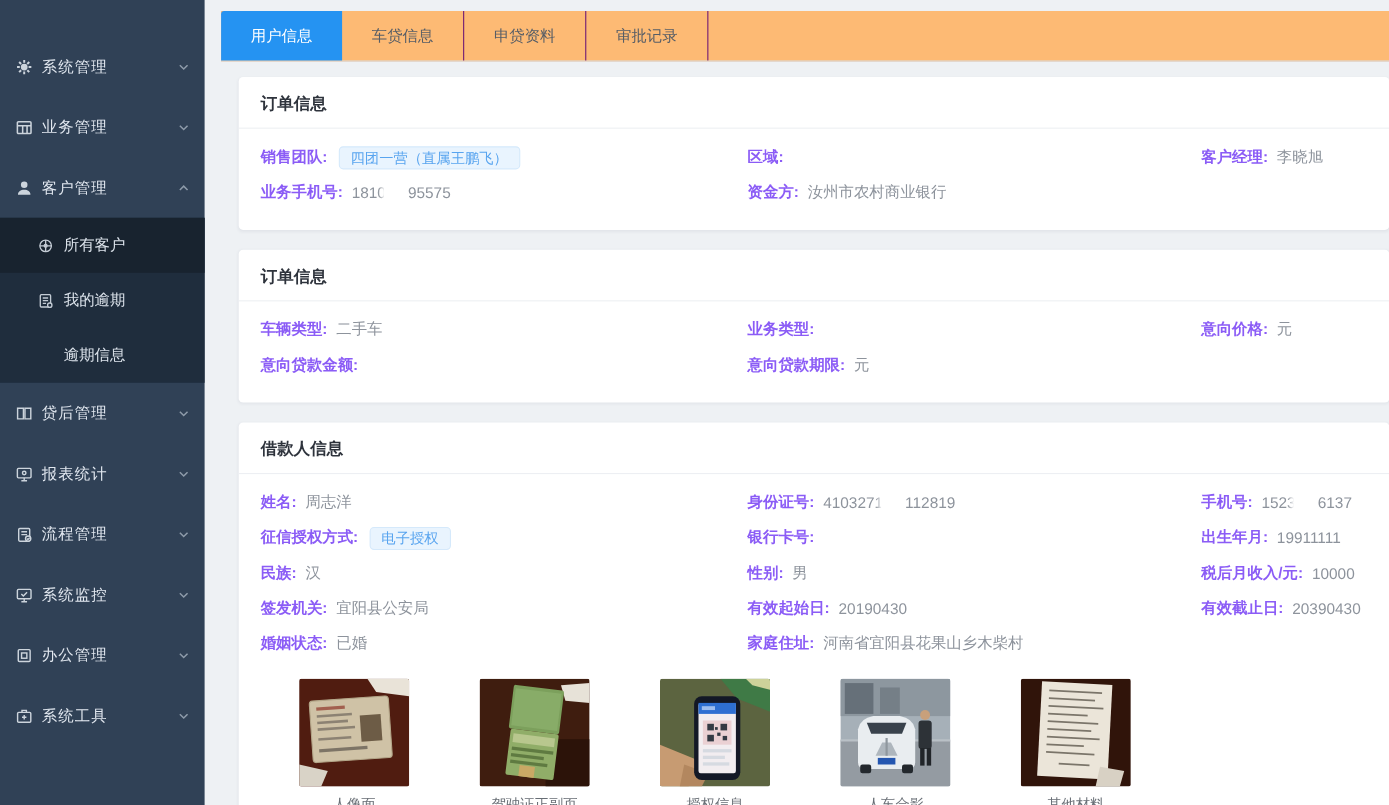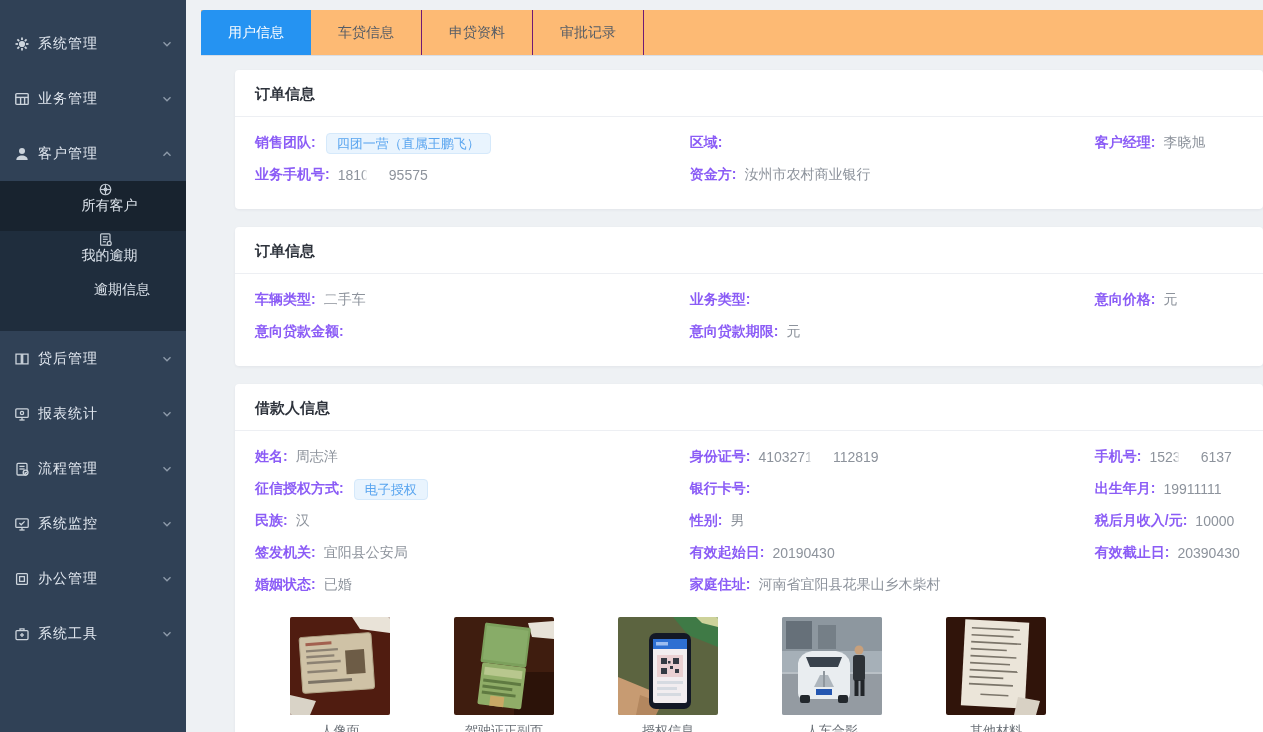--- a/index.html
+++ b/index.html
@@ -4,38 +4,38 @@
 <style>
   html,body{margin:0;padding:0;}
   body{
     width:1263px;height:732px;overflow:hidden;position:relative;
     background:#eef1f4;
     font-family:"Liberation Sans","DejaVu Sans",sans-serif;
     font-size:14px;color:#32373f;
   }
   
   .sidebar{position:absolute;left:0;top:0;width:186px;height:732px;background:#304156;}
-  .side-nav{padding-top:16px;}
+  .side-nav{padding-top:16px;margin-top:17px;}
   .side-item{height:55px;display:flex;align-items:center;padding:0 12px 0 14px;color:#e2e8f0;cursor:pointer;}
   .side-item .sicon{width:16px;height:16px;margin-right:8px;flex:none;display:flex;align-items:center;justify-content:center;}
   .side-item .slabel{flex:1;letter-spacing:1px;}
   .chev{width:14px;height:14px;color:#8d9aa9;flex:none;}
   .submenu{background:#1f2d3d;}
-  .sub-item{height:50px;display:flex;align-items:center;padding-left:33px;color:#dde4ec;cursor:pointer;flex-direction:column;}
+  .sub-item{height:50px;display:flex;align-items:center;padding-left:33px;color:#dde4ec;cursor:pointer;}
   .sub-item .sicon{width:16px;height:16px;margin-right:9px;display:flex;align-items:center;justify-content:center;}
   .sub-item.active{background:#18232f;}
   .sub-item.no-icon{padding-left:58px;}
   svg.ic{display:block;}
   
   .main{position:absolute;left:186px;top:0;right:0;bottom:0;}
   .tabbar{margin:10px 0 0 15px;height:45px;background:#fdba74;border-bottom:1px solid #d8dde4;display:flex;}
   .tab{height:45px;line-height:45px;padding:0 27px;color:#565d66;border-right:1px solid #701a75;cursor:pointer;white-space:nowrap;}
   .tab.active{background:#2593f2;color:#fff;border-right:none;border-top-left-radius:3px;}
   
-  .card{margin:14px 0 18px 49px;background:#fff;border-radius:4px;box-shadow:0 1px 3px rgba(30,40,60,.06);}
+  .card{margin:14px 0 18px 31px;background:#fff;border-radius:4px;box-shadow:0 1px 3px rgba(30,40,60,.06);}
   .card-h{padding:15px 20px 12px;font-size:15px;font-weight:bold;color:#2e333c;border-bottom:1px solid #edeff3;}
   .card-b{padding:10px 0 18px;}
   .frow{display:grid;grid-template-columns:44% 41% 15%;padding:0 20px;}
   .field{height:32px;display:flex;align-items:center;white-space:nowrap;}
   .flabel{font-weight:bold;color:#8b5cf6;}
   .fvalue{color:#8d939c;margin-left:8px;}
   .tag{margin-left:10px;background:#e9f4fe;border:1px solid #d5e9fb;color:#58a4ef;border-radius:4px;padding:3px 10px;font-size:13px;line-height:1;}
   .redact{display:inline-block;width:24px;height:15px;background:#fff;vertical-align:text-bottom;box-shadow:0 0 4px 2px #fff;margin:0 -2px;}
   
   .photo-row{display:flex;gap:64px;padding:16px 20px 0 55px;}

